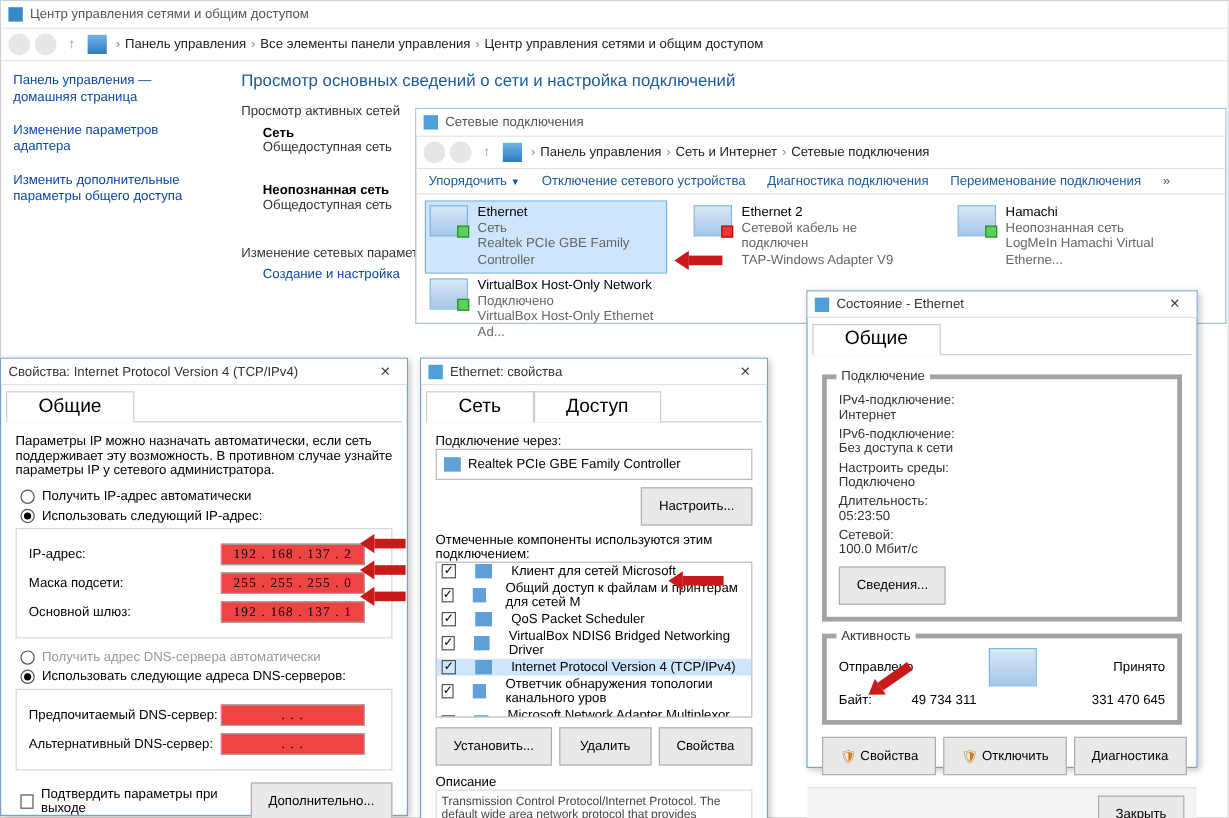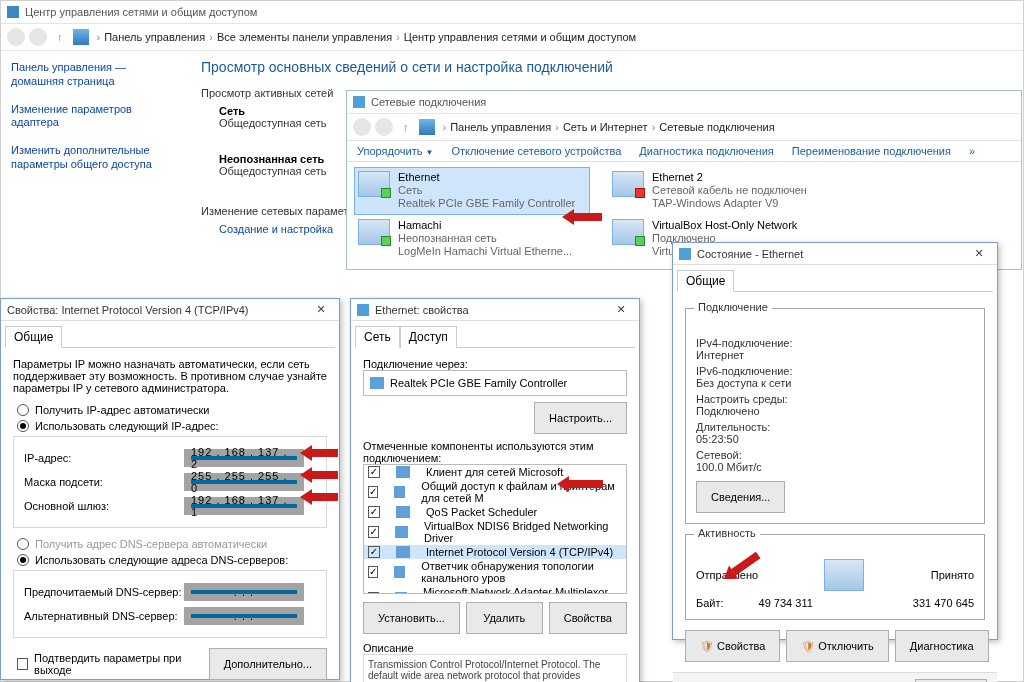--- a/index.html
+++ b/index.html
@@ -28,45 +28,45 @@
 
   .blue-link { color:#0b49a0; cursor:pointer; }
 
   
   .dlg { position:absolute; background:#fff; border:1px solid #7a9fcc; box-shadow: 2px 2px 6px rgba(0,0,0,.25); }
   .dlg-title { background:#fff; color:#333; height:22px; display:flex; align-items:center; justify-content:space-between; padding:0 6px; font-size:11px; border-bottom:1px solid #e0e0e0; }
   .dlg-title .t { display:flex; align-items:center; gap:6px; }
   .close-x { width:24px; text-align:center; color:#444; cursor:pointer; }
 
   .tabbar { display:flex; border-bottom:1px solid #ccc; margin:4px 4px 0; }
-  .tab { padding:3px 8px; border:1px solid #ccc; border-bottom:none; background:#fff; position:relative; top:1px; font-size:12px; cursor:pointer; }
+  .tab { padding:3px 26px; border:1px solid #ccc; border-bottom:none; background:#fff; position:relative; top:1px; font-size:16px; cursor:pointer; }
   .tab.active { background:#fff; border-bottom:1px solid #fff; }
 
   .dlg-body { padding:10px 12px; font-size:11px; }
 
   .radio, .check { display:flex; align-items:center; gap:6px; margin:4px 4px; }
   .radio-dot { width:12px; height:12px; border:1px solid #555; border-radius:50%; display:inline-flex; align-items:center; justify-content:center; }
   .radio-dot.on::after { content:""; width:6px; height:6px; border-radius:50%; background:#000; }
   .chk { width:12px; height:12px; border:1px solid #555; display:inline-flex; align-items:center; justify-content:center; font-size:10px; line-height:1; }
   .chk.on::after { content:"✓"; }
 
   .ip-row { display:flex; align-items:center; margin:6px 0; }
   .ip-row .lbl { width:160px; }
-  .ip-box { border:7px solid #a3a3a3; width:120px; height:18px; display:flex; align-items:center; justify-content:center; font-family: Liberation Sans, sans-serif; font-size:11px; letter-spacing:1px; background:#0369a1; }
+  .ip-box { border:1px solid #a3a3a3; width:120px; height:18px; display:flex; align-items:center; justify-content:center; font-family: Liberation Serif, serif; font-size:11px; letter-spacing:1px; background:#ef4444; }
 
   .btn { display:inline-flex; align-items:center; justify-content:center; border:1px solid #adadad; background:#e9e9e9; height:32px; padding:0 14px; font-size:11px; cursor:pointer; }
   .btn-row { display:flex; justify-content:flex-end; gap:6px; padding:6px 10px; border-top:1px solid #ddd; background:#f4f4f4; }
 
   
   .nc-win { position:absolute; left:346px; top:90px; width:676px; height:180px; border:1px solid #a8bed8; background:#fff; }
   .nc-toolbar { display:flex; align-items:center; gap:18px; padding:4px 10px; border-bottom:1px solid #e0e0e0; font-size:11px; }
   .nc-toolbar .item { color:#1a5b9a; cursor:pointer; }
   .nc-toolbar .caret { font-size:8px; margin-left:3px;}
   .nc-icons { display:flex; flex-wrap:wrap; padding:6px 8px; gap:2px 20px; }
-  .nc-item { display:flex; width:234px; gap:8px; padding:3px; cursor:pointer; }
+  .nc-item { display:flex; width:200px; gap:8px; padding:3px; cursor:pointer;justify-content:center; }
   .nc-item.sel { background:#cfe5fb; outline:1px solid #7bb2e8; }
   .nc-ico { width:32px; height:26px; background:linear-gradient(#d9e7f5,#a4c7e8); border:1px solid #7bb2e8; flex-shrink:0; position:relative; }
   .nc-ico::after { content:""; position:absolute; right:-2px; bottom:-2px; width:8px; height:8px; background:#5ad25a; border:1px solid #2a8a2a; }
   .nc-ico.red::after { background:#e33; border-color:#a11; }
   .nc-txt { font-size:11px; line-height:1.2; }
   .nc-txt .n1 { color:#000; }
   .nc-txt .n2 { color:#666; }
   .nc-txt .n3 { color:#666; }
 
   
@@ -75,21 +75,21 @@
   .comp-row { display:flex; align-items:center; gap:16px; padding:1px 4px; }
   .comp-row.sel { background:#cfe5fb; }
   .comp-ico { width:14px; height:12px; background:#5fa0d8; display:inline-block; }
   .conn-box { border:1px solid #bbb; padding:6px; display:flex; align-items:center; gap:6px; margin-bottom:6px; }
 
   
   .stat-dlg { left:672px; top:242px; width:326px; height:398px; }
   .kv { display:flex; justify-content:space-between; margin:4px 0;flex-direction:column; }
   .kv .k { color:#333; }
   .kv .v { color:#333; }
-  .group { border:1px solid #a3a3a3; margin:6px 0 10px; padding:24px 10px 10px; position:relative; }
+  .group { border:4px solid #a3a3a3; margin:6px 0 10px; padding:8px 10px 10px; position:relative; }
   .group .gtitle { position:absolute; top:-8px; left:8px; background:#fff; padding:0 4px; color:#333; }
   .act-row { display:flex; align-items:center; justify-content:space-between; }
   .pc-ico { width:40px; height:32px; background:linear-gradient(#d9e7f5,#a4c7e8); border:1px solid #7bb2e8; }
 
   
   .ipv4-dlg { left:0px; top:298px; width:340px; height:382px; }
 
   
   .arrow { position:absolute; height:14px; display:flex; align-items:center; pointer-events:none; }
   .arrow .shaft { height:8px; background:#c91a1a; }

